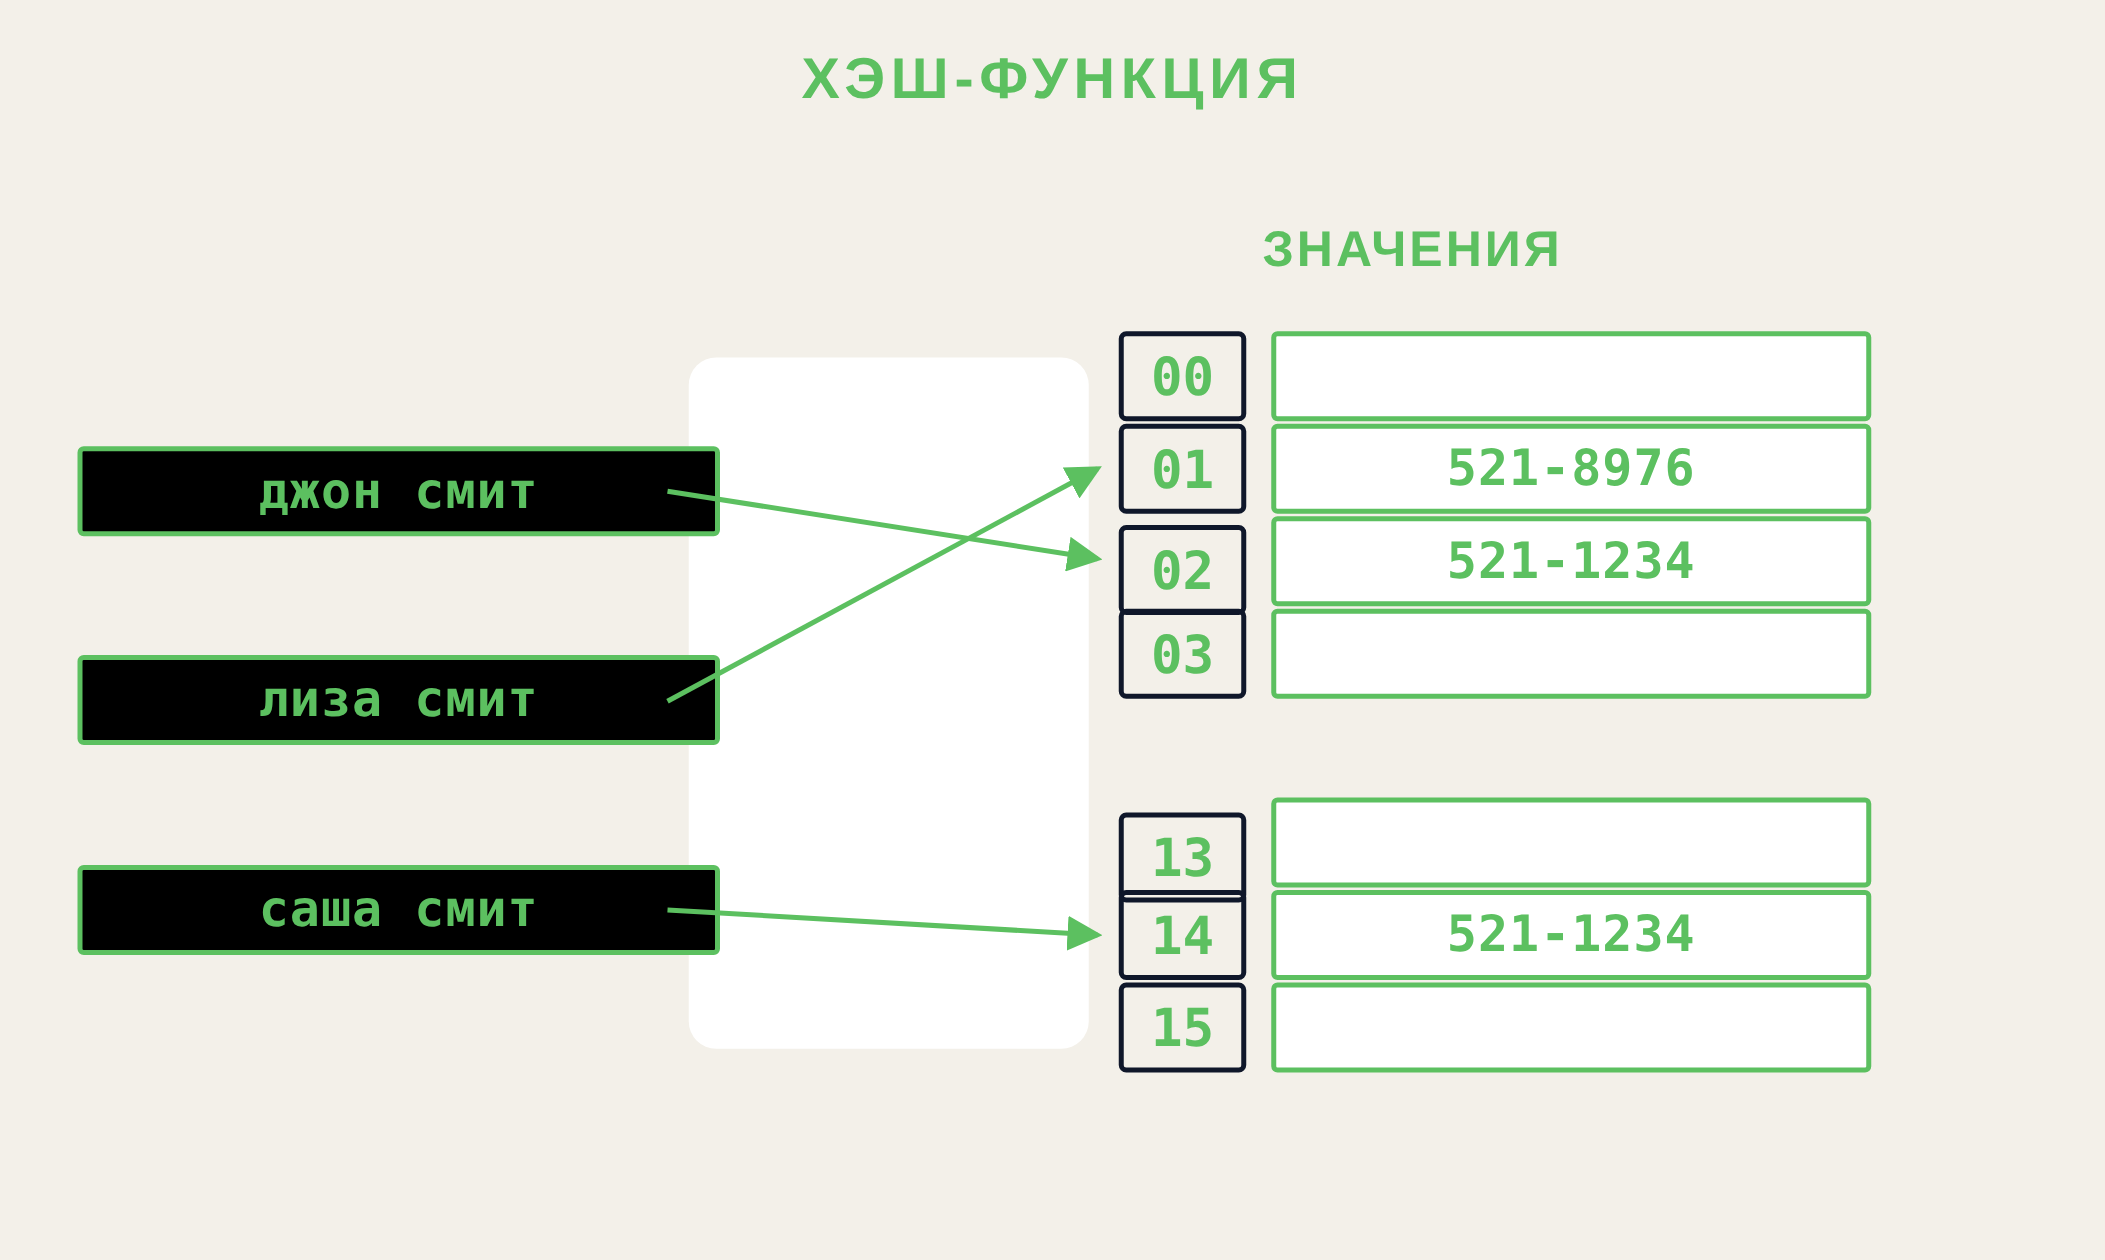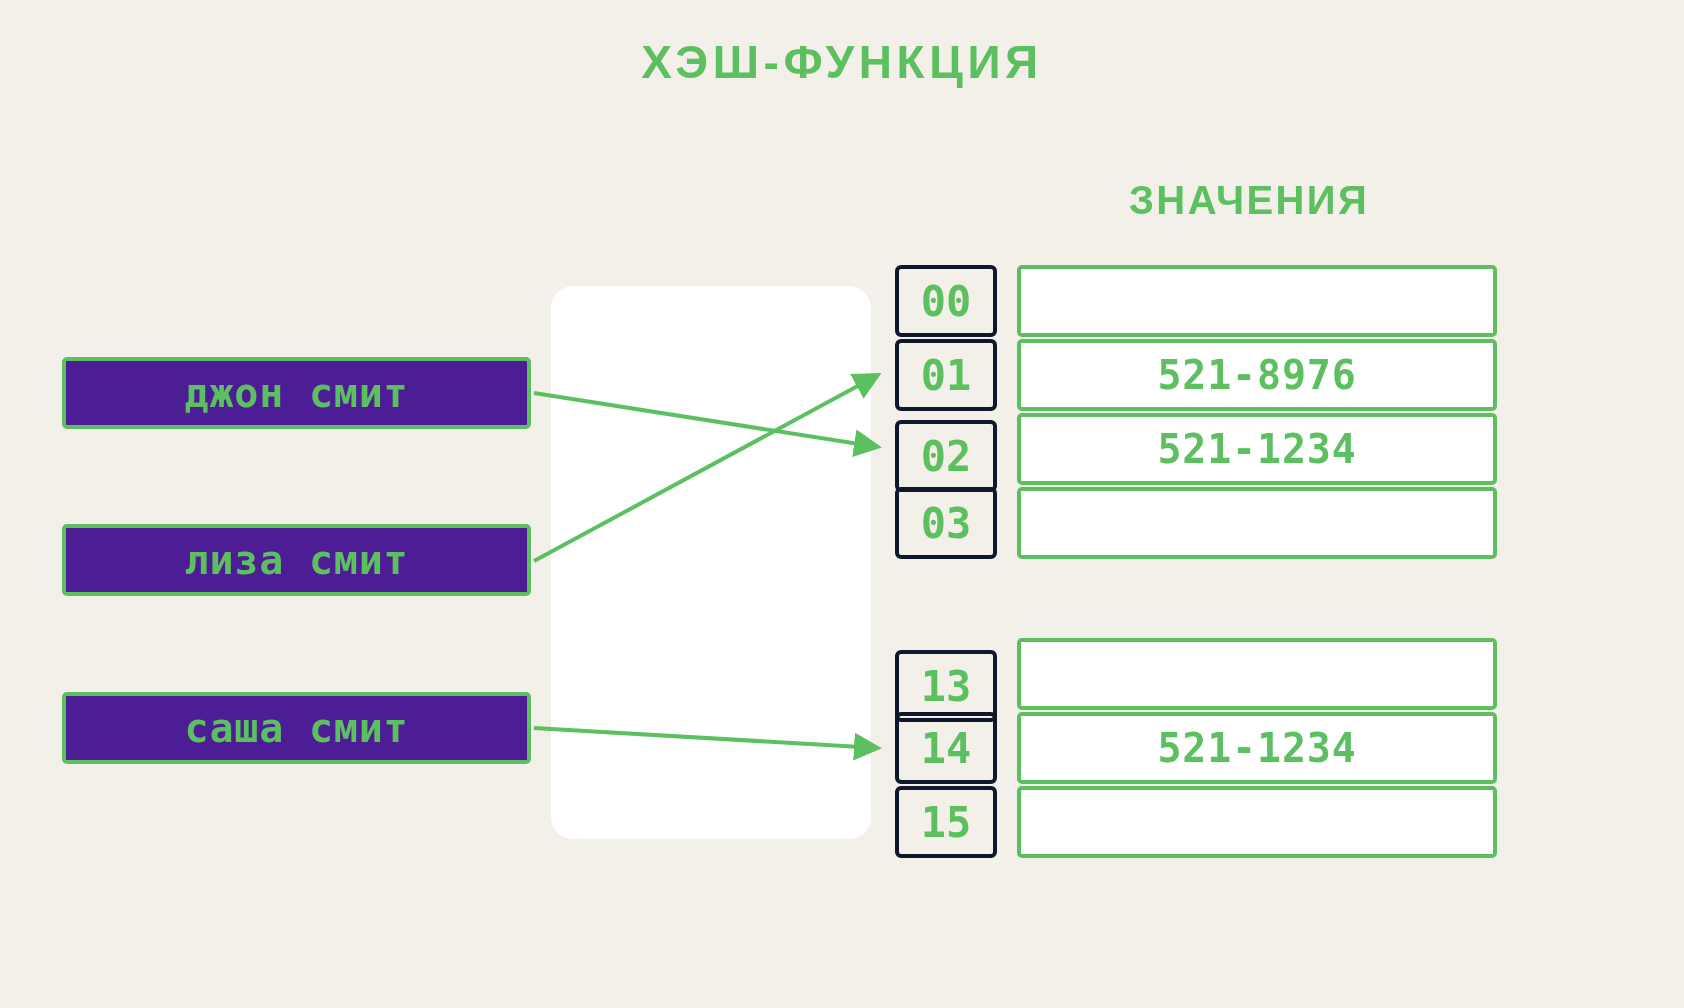--- a/index.html
+++ b/index.html
@@ -40,33 +40,33 @@
     left: 62px;
     top: 192px;
     width: 470px;
     text-align: center;
     font-size: 40px;
   }
   #values-heading {
     left: 1010px;
     top: 178px;
     width: 478px;
-    text-align: center;
+    text-align: left;
     font-size: 40px;
   }
 
   
   .key-box {
     position: absolute;
     left: 62px;
-    width: 469px;
+    width: 514px;
     height: 72px;
     border: 4px solid #5cc060;
     border-radius: 5px;
-    background: #4c1d95;
+    background: #000000;
     box-sizing: border-box;
     display: flex;
     align-items: center;
     justify-content: center;
     font-family: "DejaVu Sans Mono", monospace;
     font-size: 40px;
     font-weight: bold;
     color: #5cc060;
     letter-spacing: 0.02em;
   }

